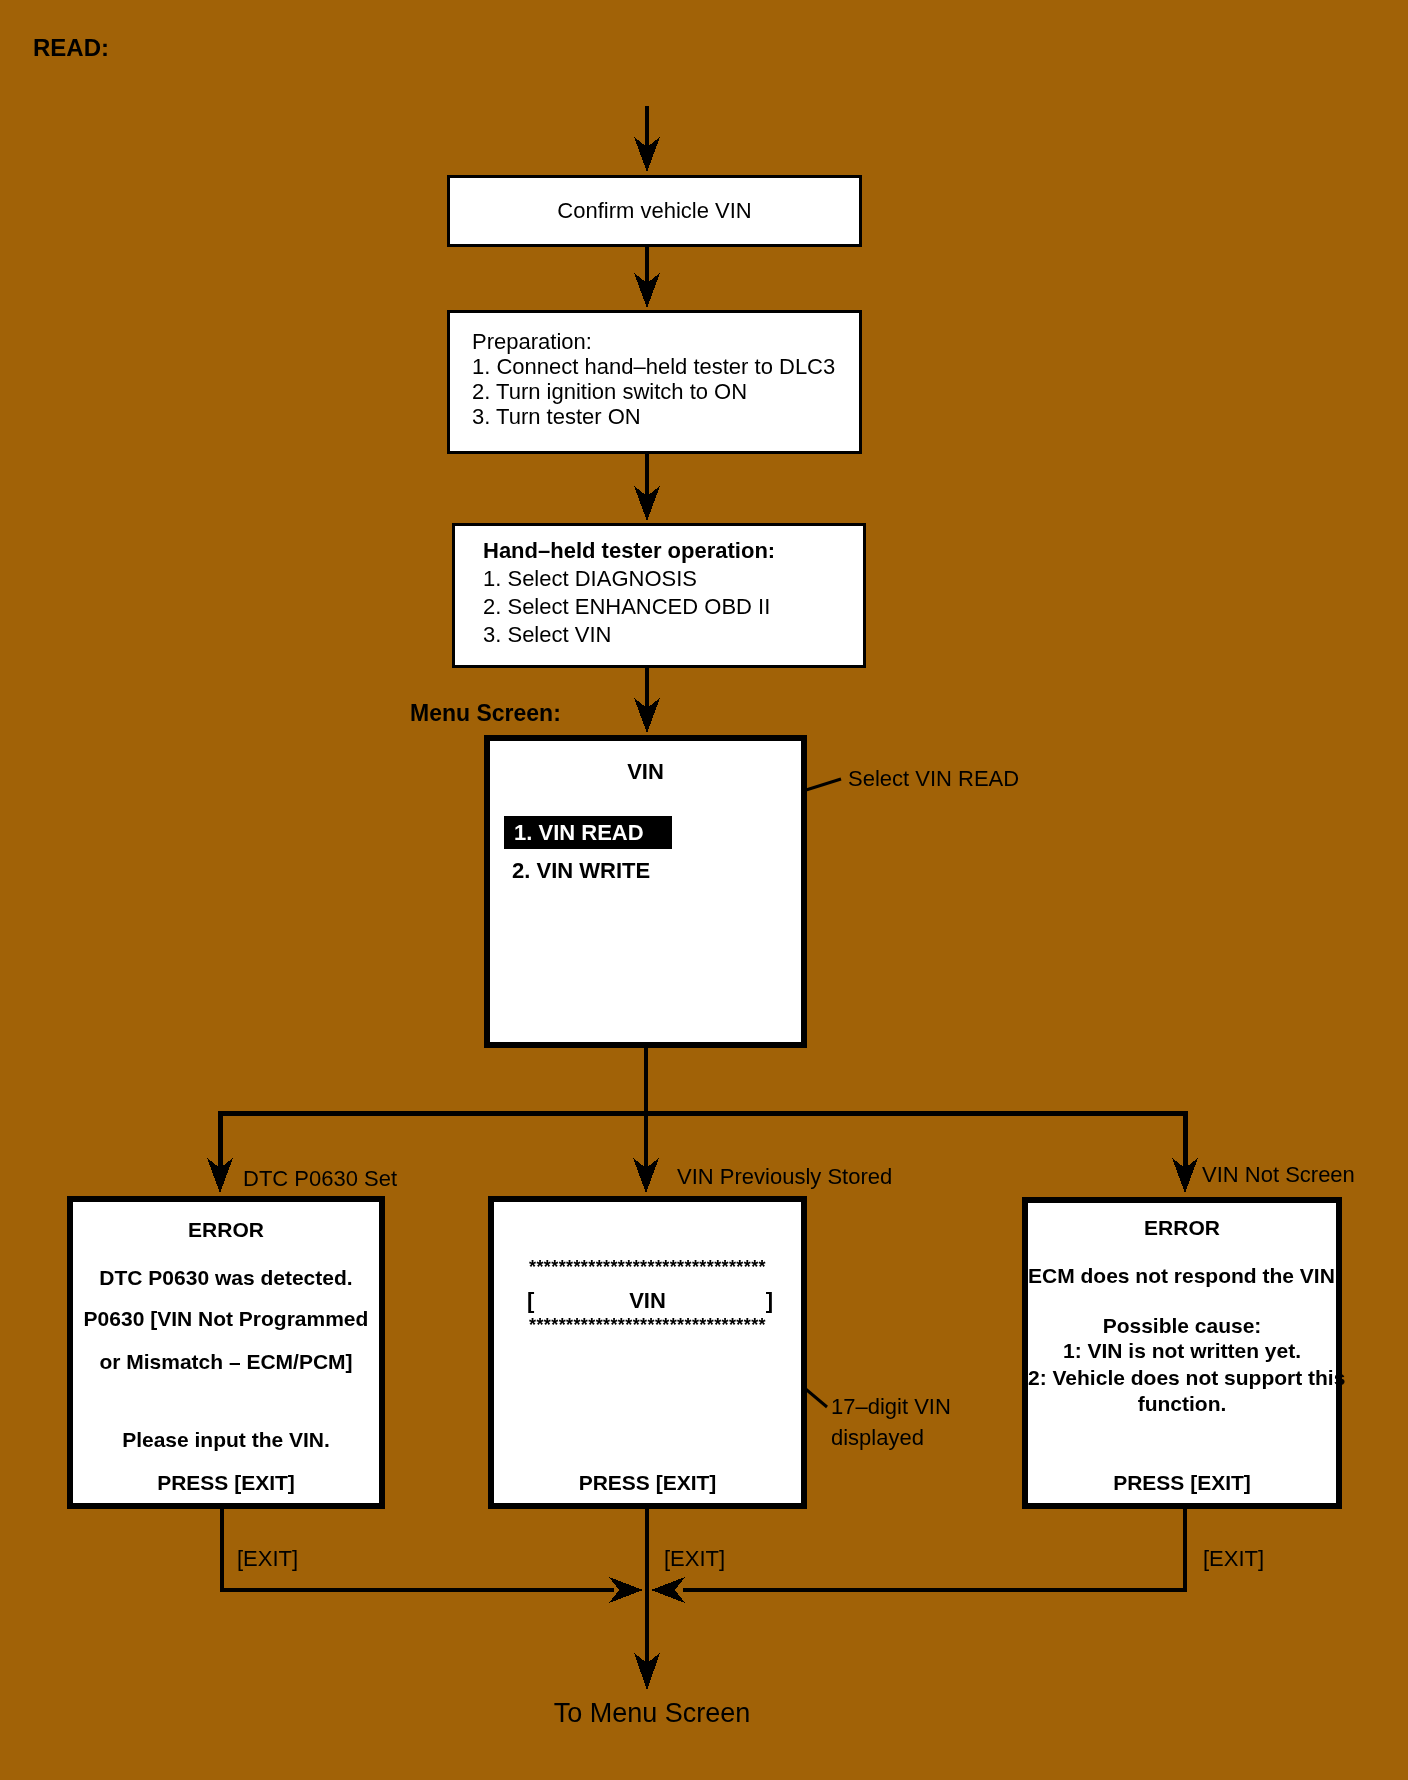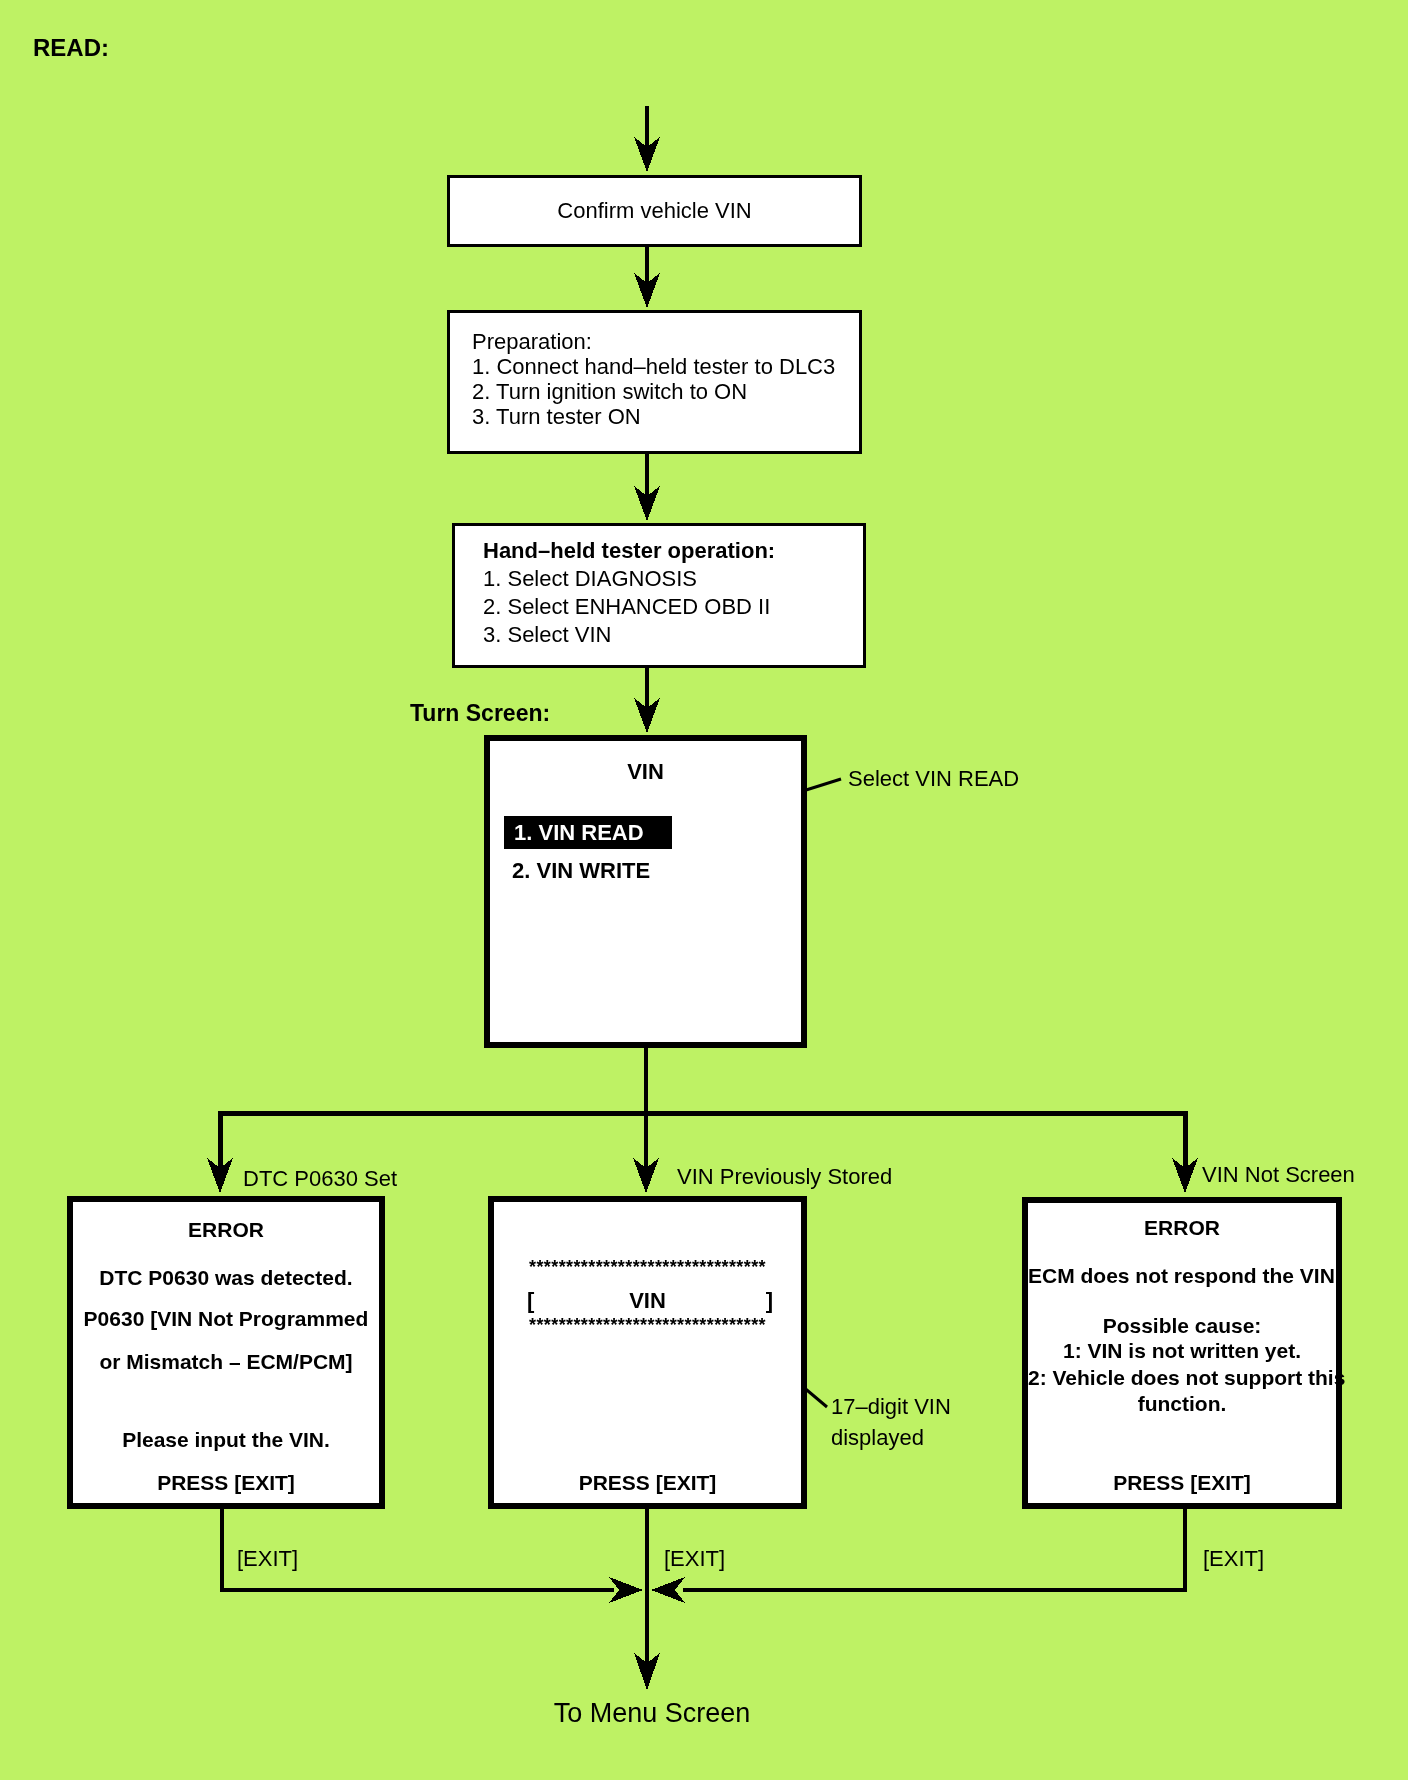--- a/index.html
+++ b/index.html
@@ -1,17 +1,17 @@
 <!DOCTYPE html>
 <html><head>
 <meta charset="utf-8">
 <style>
   html,body{margin:0;padding:0;background:#ffffff;}
   .canvas{
-    position:relative;width:1408px;height:1780px;background:#bef264;
+    position:relative;width:1408px;height:1780px;background:#a16207;
     font-family:"Liberation Sans",sans-serif;color:#000;overflow:hidden;
   }
   .box{position:absolute;background:#ffffff;box-sizing:border-box;border:3px solid #000;}
   .b-start{left:545px;top:38px;width:202px;height:70px;border-width:4px;display:flex;align-items:center;justify-content:center;font-size:28px;letter-spacing:1px;}
   .b-confirm{left:447px;top:175px;width:415px;height:72px;display:flex;align-items:center;justify-content:center;font-size:22px;}
   .b-prep{left:447px;top:310px;width:415px;height:144px;}
   .b-tester{left:452px;top:523px;width:414px;height:145px;}
   .b-menu{left:484px;top:735px;width:323px;height:313px;border-width:6px;}
   .b-left{left:67px;top:1196px;width:318px;height:313px;border-width:6px;}
   .b-center{left:488px;top:1196px;width:319px;height:313px;border-width:6px;}
@@ -99,21 +99,21 @@
     </g>
     <g>
       <line x1="676" y1="831" x2="841" y2="779" stroke-width="3" shape-rendering="auto"></line>
     </g>
     <g>
       <line x1="701" y1="1301" x2="827" y2="1407" stroke-width="3" shape-rendering="auto"></line>
     </g>
   </svg>
 
   <div class="heading read-heading">READ:</div>
-  <div class="heading menu-screen-heading">Turn Screen:</div>
+  <div class="heading menu-screen-heading">Menu Screen:</div>
 
 
   <div class="box b-confirm">
     <span>Confirm vehicle VIN</span>
   </div>
 
   <div class="box b-prep">
     <div class="blk blk-prep">
       <div>Preparation:</div>
       <div>1. Connect hand–held tester to DLC3</div>

